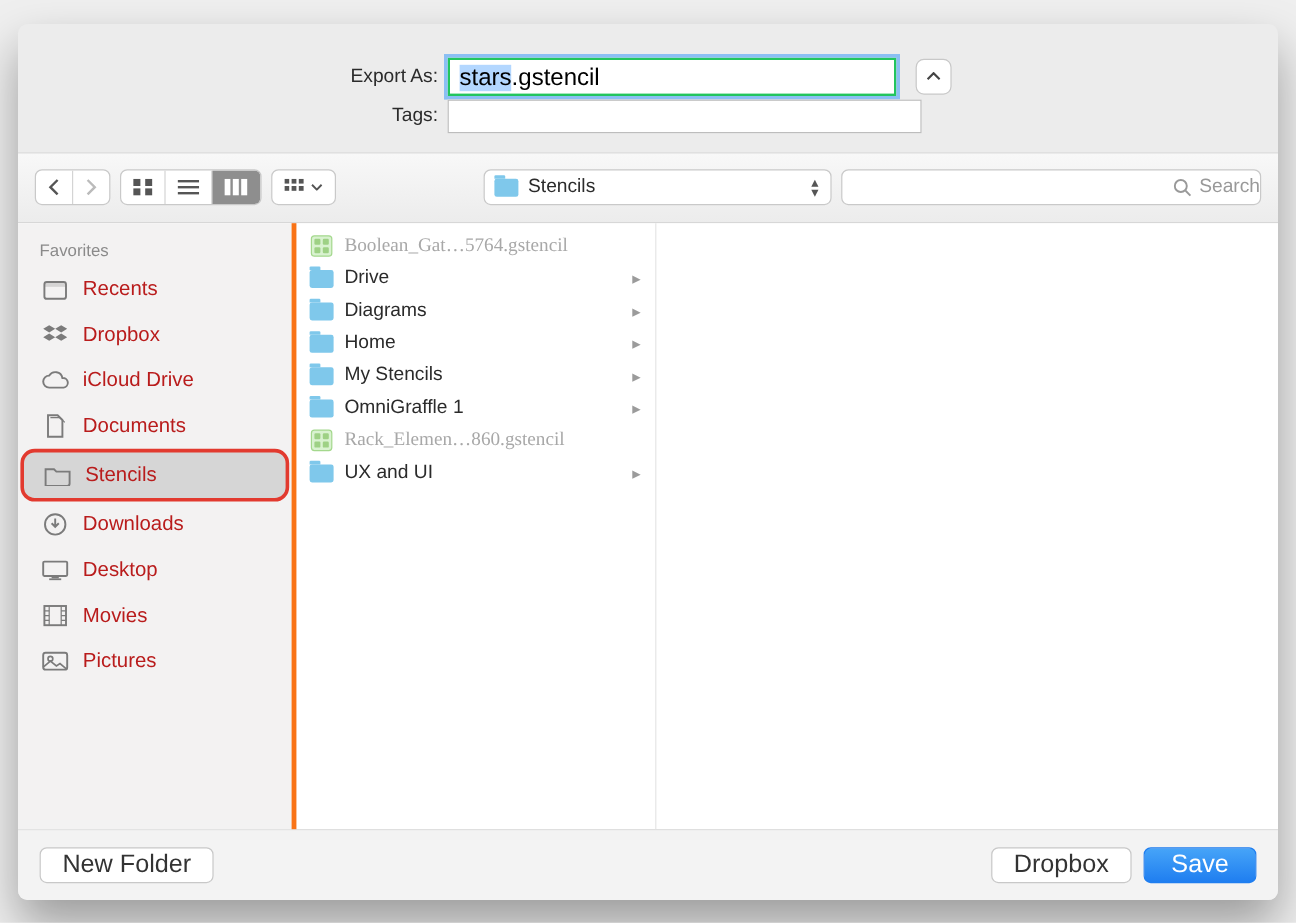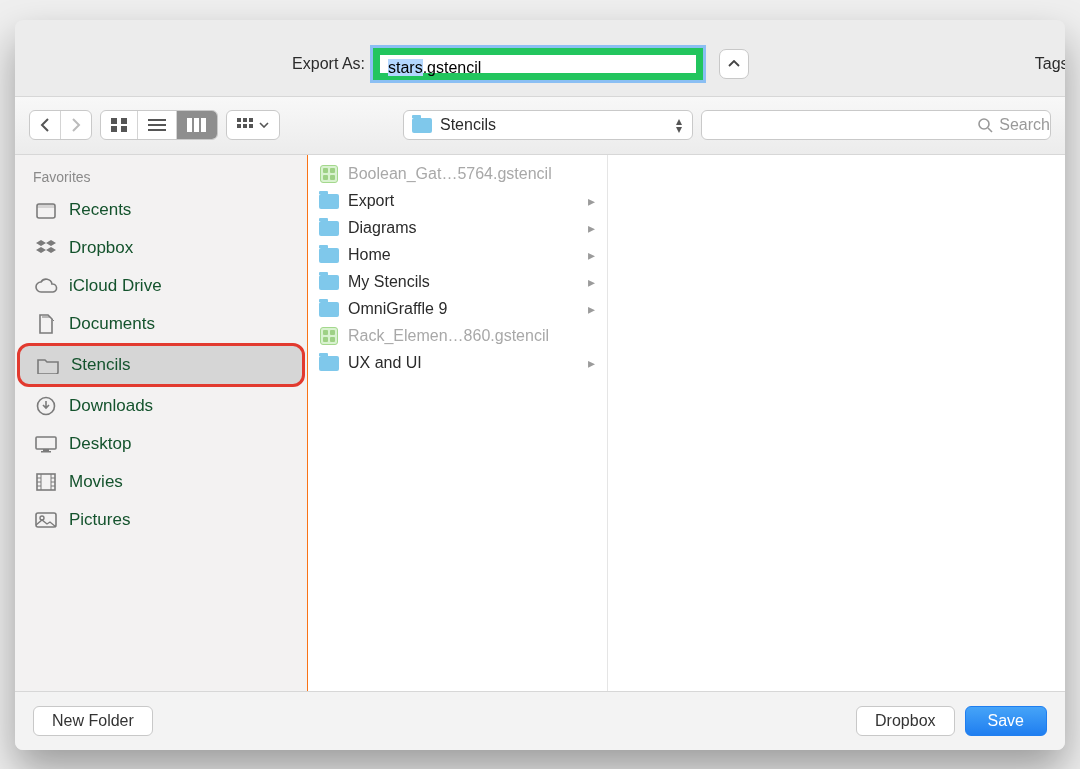--- a/index.html
+++ b/index.html
@@ -20,41 +20,41 @@
     display: flex;
     flex-direction: column;
     overflow: hidden;
     position: relative;
   }
   
   .top-area {
     padding: 28px 40px 16px 40px;
     border-bottom: 1px solid #d7d7d7;
     display: flex;
-    flex-direction: row;
-    gap: 14px;
+    flex-direction: column;
+    gap: 3px;
   }
   .form-row {
     display: flex;
     align-items: center;
     justify-content: flex-start;
     gap: 8px;
   }
   .form-label {
     width: 310px;
     text-align: right;
     font-size: 16px;
     color: #2b2b2b;
   }
   .filename-input {
-    width: 330px;
+    width: 374px;
     height: 32px;
     padding: 4px 8px;
-    font-size: 16px;
-    border: 7px solid #22c55e;
+    font-size: 20px;
+    border: 2px solid #22c55e;
     border-radius: 0;
     background: #fff;
     outline: 3px solid #8bbff3;
     outline-offset: 0;
   }
   .filename-input .sel { background: #b3d7ff; }
   .tags-input {
     width: 395px;
     height: 28px;
     padding: 4px 8px;
@@ -171,39 +171,39 @@
   }
   
   .columns {
     flex: 1 1 auto;
     display: flex;
     min-height: 0;
     background: #fff;
     border-bottom: 1px solid #d7d7d7;
   }
   .sidebar {
-    width: 293px;
+    width: 232px;
     background: #f3f2f2;
-    border-right: 1px solid #f97316;
+    border-right: 4px solid #f97316;
     overflow-y: auto;
     padding: 10px 0 0 0;
   }
   .sidebar-heading {
     font-size: 14px;
     color: #8a8a8a;
     padding: 4px 18px 6px 18px;
   }
   .side-item {
     display: flex;
     align-items: center;
     gap: 10px;
     height: 38px;
     padding: 0 14px 0 18px;
     font-size: 17px;
-    color: #14532d;
+    color: #b91c1c;
   }
   .side-item .icon-box {
     width: 26px; height: 22px;
     display:flex; align-items:center; justify-content:center;
     color:#7b7b7b;
   }
   .side-item.selected {
     background: #d6d6d6;
     border:3px solid #e23a2f;
     border-radius: 12px;
@@ -220,21 +220,21 @@
   .file-row {
     display:flex;
     align-items:center;
     gap: 8px;
     height: 27px;
     padding: 0 12px 0 10px;
     font-size:16px;
     color:#2b2b2b;
     position:relative;
   }
-  .file-row.dim { color:#a8a8a8; }
+  .file-row.dim { color:#a8a8a8;font-family:Liberation Serif, serif; }
   .file-row .chev {
     margin-left:auto;
     color:#9b9b9b;
     font-size:14px;
   }
   .file-row .ico { width:22px; display:flex; justify-content:center; }
   .gstencil-ico {
     width:18px;height:18px;
     background:#d9f2d0;
     border:1px solid #a4d88d;
@@ -262,21 +262,21 @@
     align-items:center;
     padding: 0 18px;
     gap:10px;
   }
   .btn {
     height: 30px;
     padding: 0 18px;
     background:#fff;
     border:1px solid #c8c8c8;
     border-radius:6px;
-    font-size:16px;
+    font-size:21px;
     color:#333;
     display:flex;
     align-items:center;
   }
   .btn.primary {
     background: linear-gradient(#46a4f8,#1f7ef0);
     border:1px solid #1f7ef0;
     color:#fff;
     padding:0 22px;
   }
@@ -478,21 +478,21 @@
                 <span></span>
                 <span></span>
               </span>
             </span>
             <span>Boolean_Gat…5764.gstencil</span>
           </div>
           <div class="file-row">
             <span class="ico">
               <span class="folder-mini"></span>
             </span>
-            <span>Export</span>
+            <span>Drive</span>
             <span class="chev">▸</span>
           </div>
           <div class="file-row">
             <span class="ico">
               <span class="folder-mini"></span>
             </span>
             <span>Diagrams</span>
             <span class="chev">▸</span>
           </div>
           <div class="file-row">
@@ -506,21 +506,21 @@
             <span class="ico">
               <span class="folder-mini"></span>
             </span>
             <span>My Stencils</span>
             <span class="chev">▸</span>
           </div>
           <div class="file-row">
             <span class="ico">
               <span class="folder-mini"></span>
             </span>
-            <span>OmniGraffle 9</span>
+            <span>OmniGraffle 1</span>
             <span class="chev">▸</span>
           </div>
           <div class="file-row dim">
             <span class="ico">
               <span class="gstencil-ico">
                 <span></span>
                 <span></span>
                 <span></span>
                 <span></span>
               </span>

